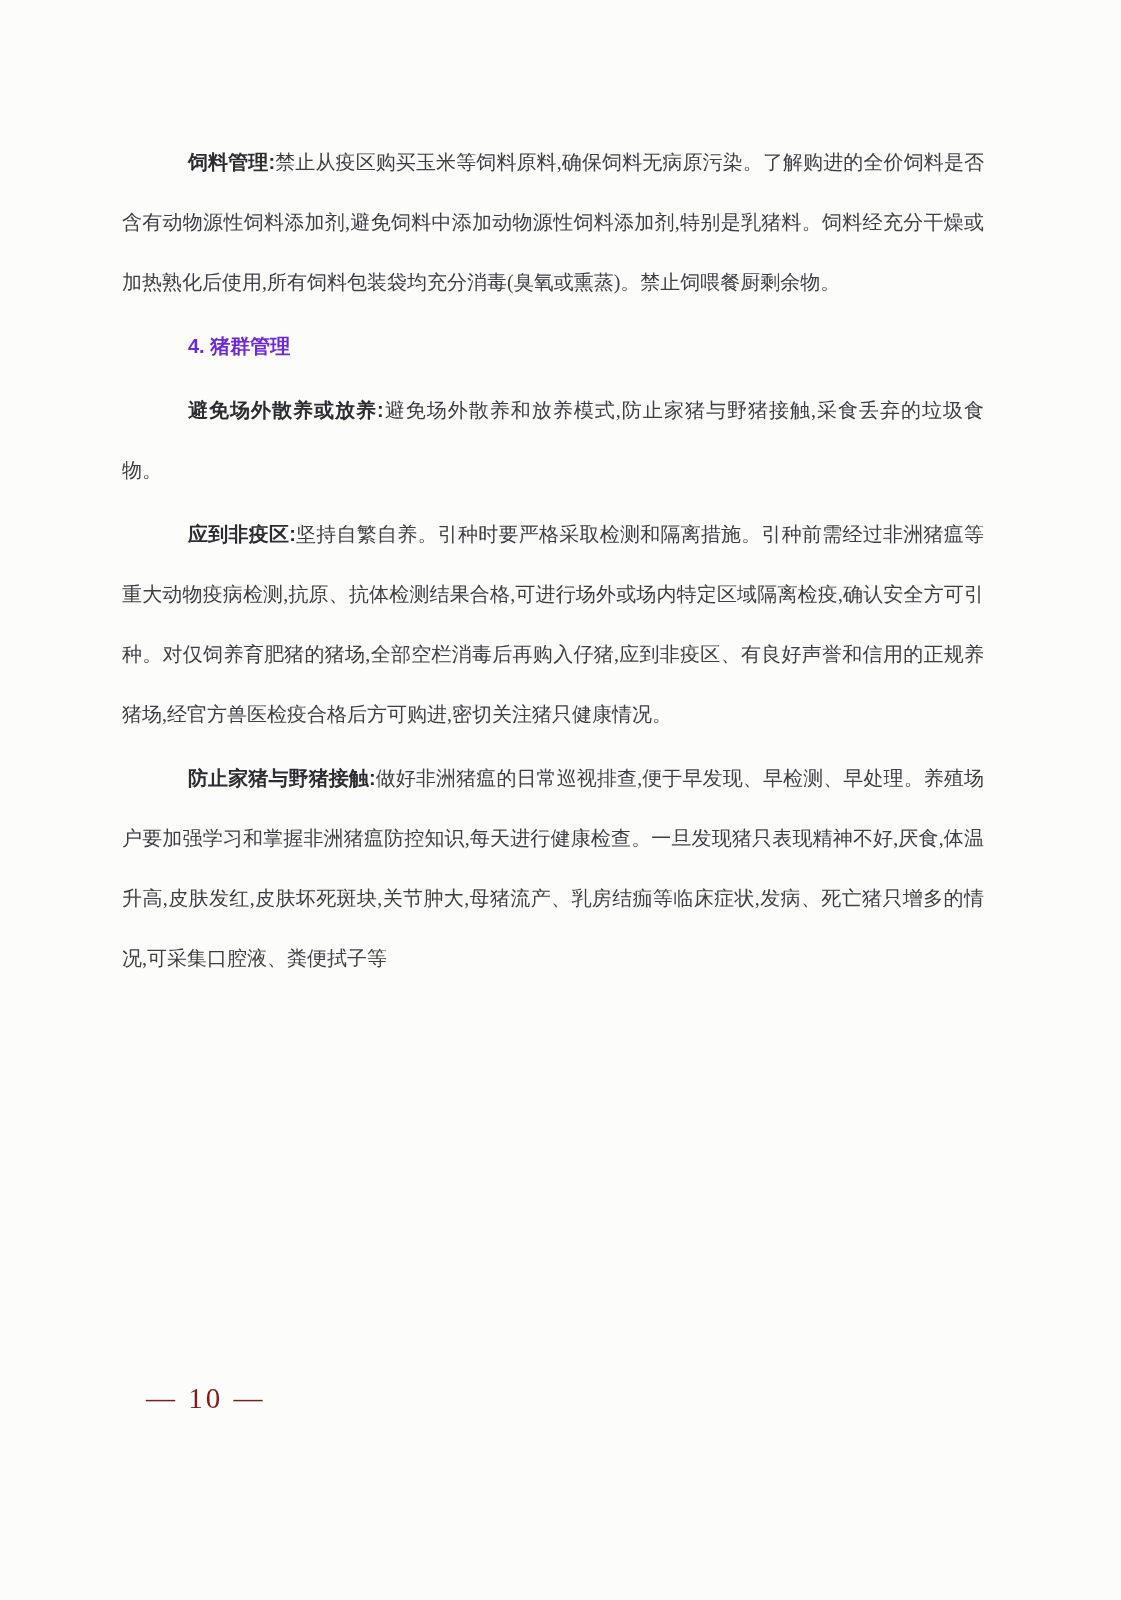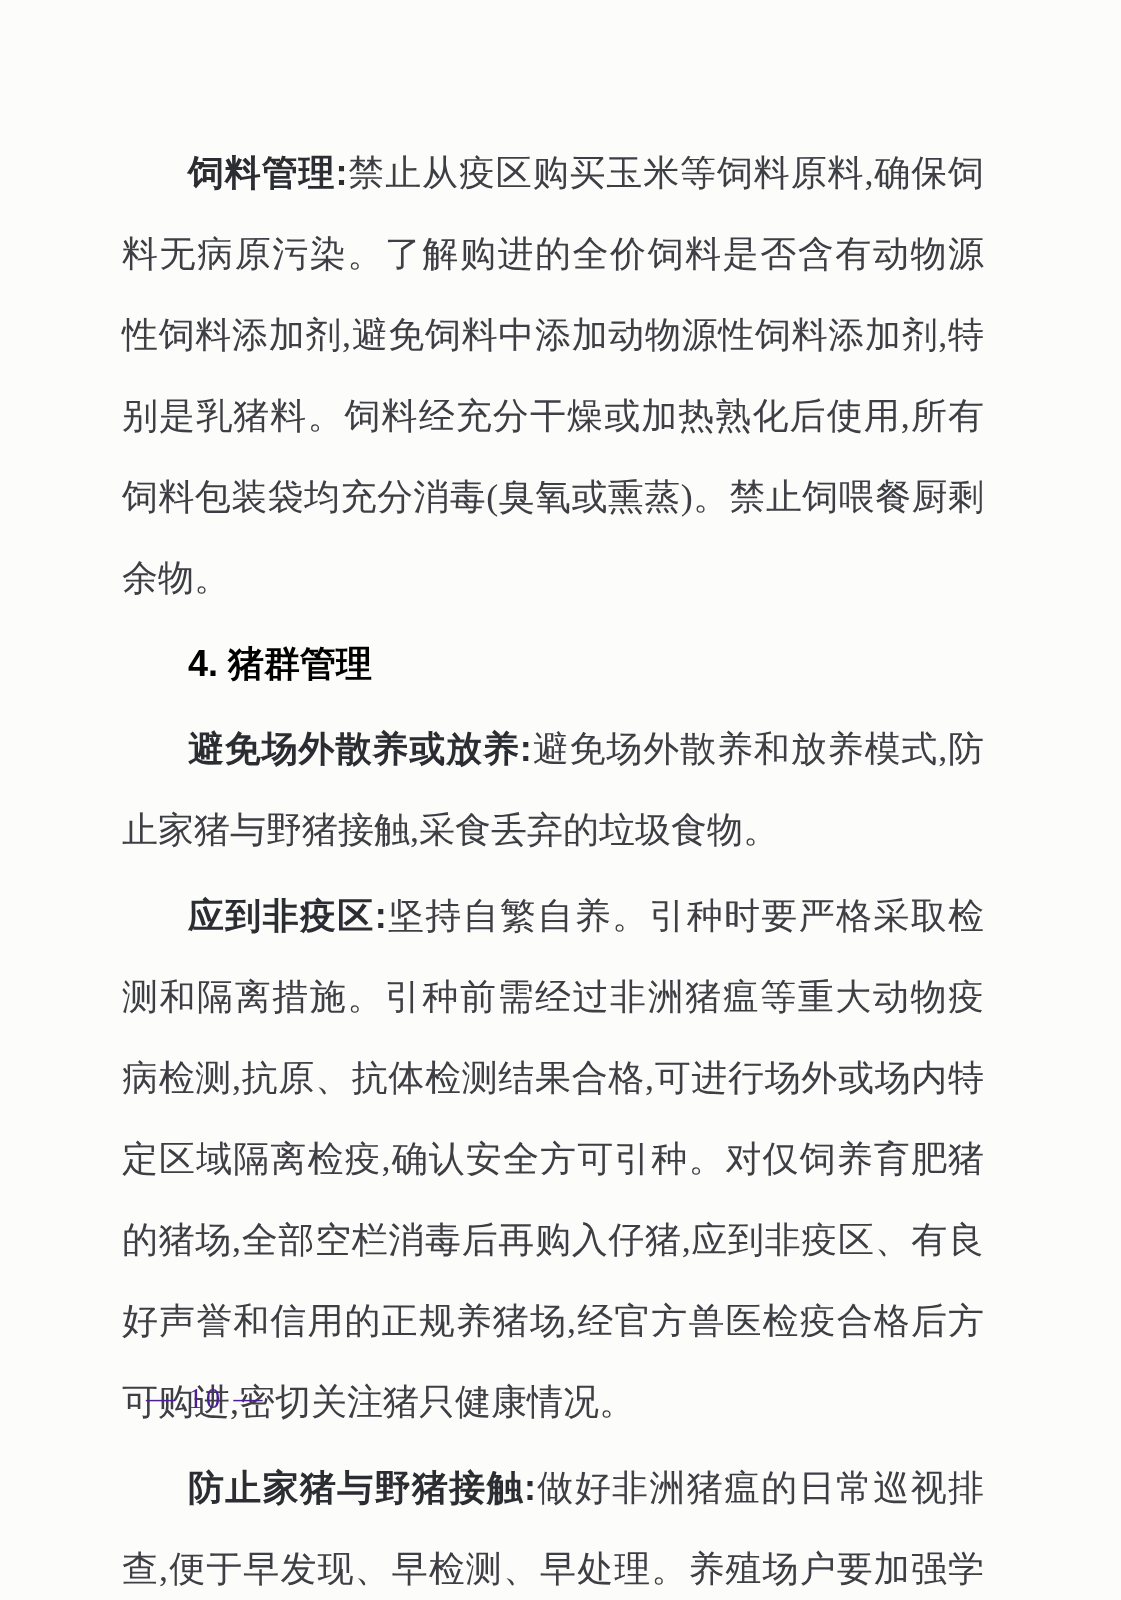--- a/index.html
+++ b/index.html
@@ -21,43 +21,43 @@
     color: #3e3e45;
   }
   .content {
     position: absolute;
     left: 122px;
     top: 132px;
     width: 862px;
   }
   p.para {
     margin: 0 0 4px 0;
-    font-size: 36px;
-    line-height: 81px;
+    font-size: 20px;
+    line-height: 60px;
     text-align: justify;
     text-indent: 66px;
   }
   p.para:last-child { margin-bottom: 0; }
   .lead {
     font-weight: 700;
     font-family: "Liberation Sans", "DejaVu Sans", sans-serif;
     color: #2c2c33;
   }
   p.heading {
     font-weight: 700;
     font-family: "Liberation Sans", "DejaVu Sans", sans-serif;
-    color: #000000;
+    color: #6d28d9;
   }
   .footer {
     position: absolute;
     left: 146px;
     top: 1378px;
     font-size: 29px;
     line-height: 40px;
-    color: #4c1d95;
+    color: #7f1d1d;
     letter-spacing: 3px;
   }
 </style>
 </head>
 <body>
 
 <div class="page">
   <div class="content">
 
     <p class="para"><b class="lead">饲料管理:</b><span>禁止从疫区购买玉米等饲料原料,确保饲料无病原污染。了解购进的全价饲料是否含有动物源性饲料添加剂,避免饲料中添加动物源性饲料添加剂,特别是乳猪料。饲料经充分干燥或加热熟化后使用,所有饲料包装袋均充分消毒(臭氧或熏蒸)。禁止饲喂餐厨剩余物。</span></p>

